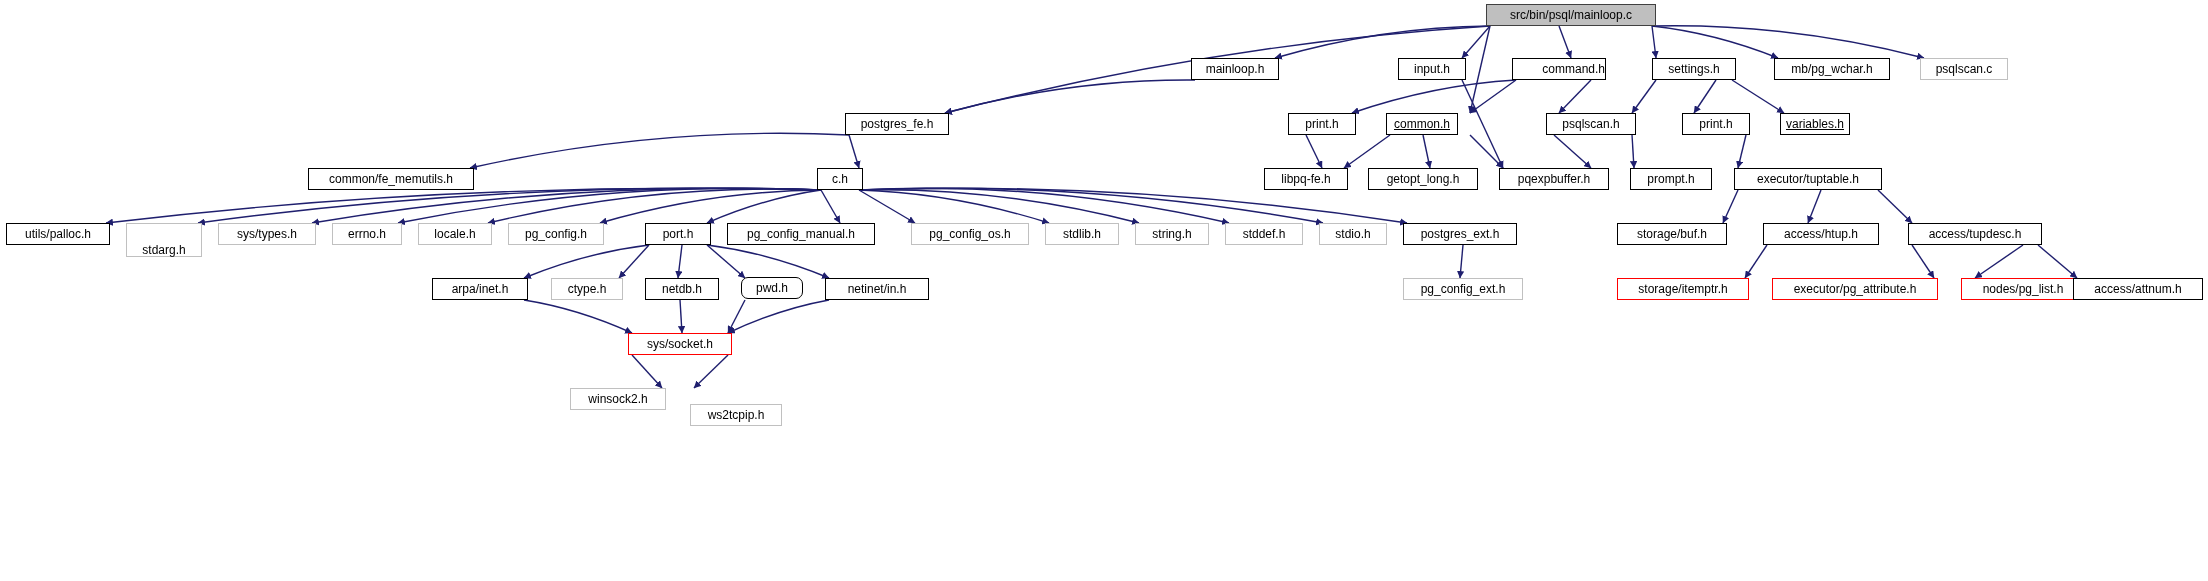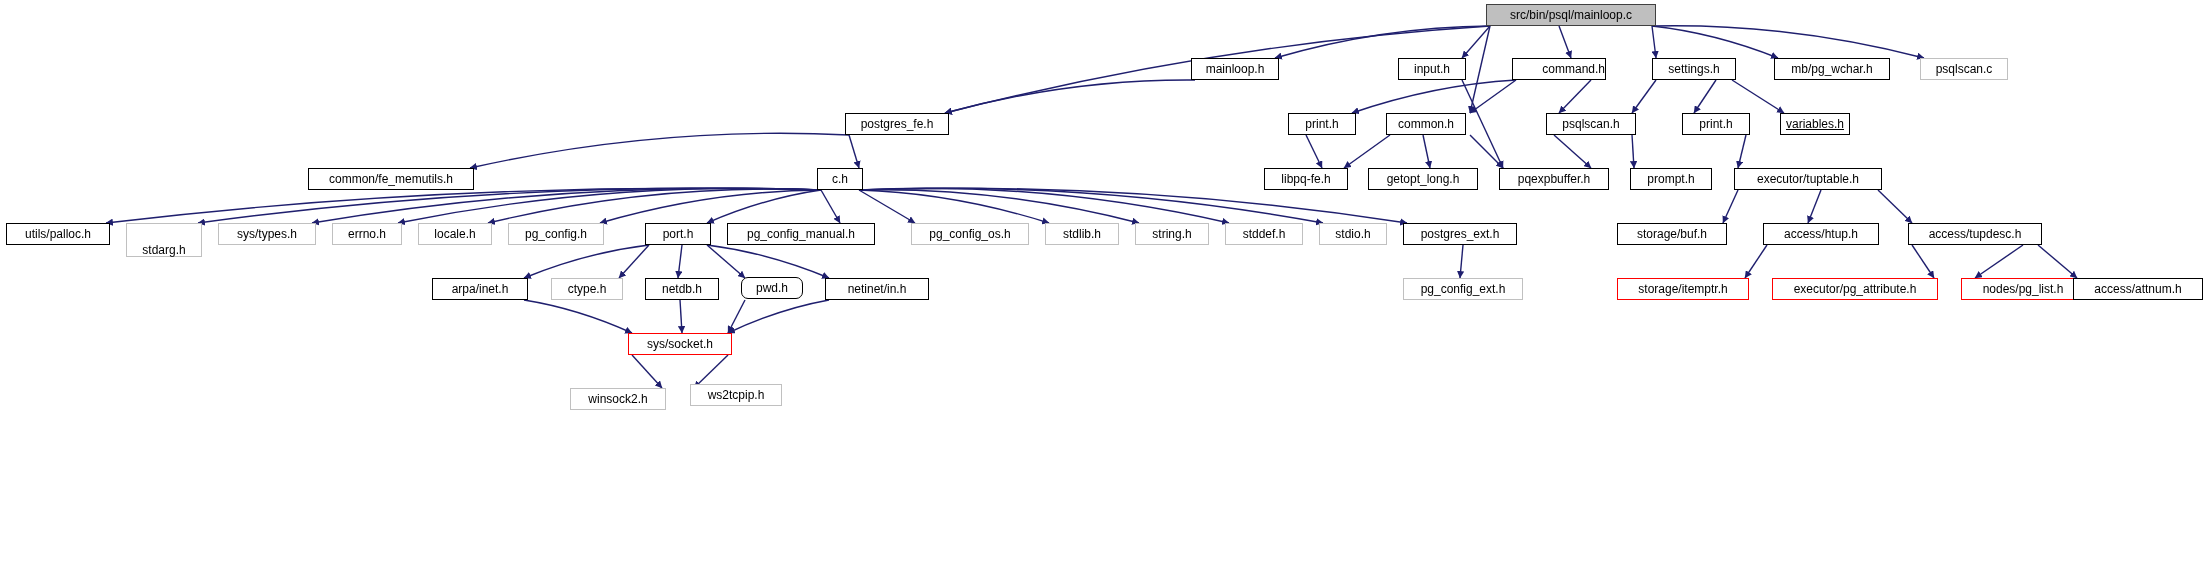--- a/index.html
+++ b/index.html
@@ -139,21 +139,21 @@
       </div>
       <div class="node b-gray" style="left: 1920px; top: 58px; width: 88px; height: 22px;">
         <span class="node-label">psqlscan.c</span>
       </div>
       <div class="node b-black" style="left: 845px; top: 113px; width: 104px; height: 22px;">
         <span class="node-label">postgres_fe.h</span>
       </div>
       <div class="node b-black" style="left: 1288px; top: 113px; width: 68px; height: 22px;">
         <span class="node-label">print.h</span>
       </div>
-      <div class="node b-black" style="left: 1386px; top: 113px; width: 80px; height: 22px;">
+      <div class="node b-black" style="left: 1386px; top: 113px; width: 72px; height: 22px; text-decoration: underline;">
         <span class="node-label">common.h</span>
       </div>
       <div class="node b-black" style="left: 1546px; top: 113px; width: 90px; height: 22px;">
         <span class="node-label">psqlscan.h</span>
       </div>
       <div class="node b-black" style="left: 1682px; top: 113px; width: 68px; height: 22px;">
         <span class="node-label">print.h</span>
       </div>
       <div class="node b-black" style="left: 1780px; top: 113px; width: 70px; height: 22px; text-decoration: underline;">
         <span class="node-label">variables.h</span>
@@ -259,17 +259,17 @@
       </div>
       <div class="node b-black" style="left: 2073px; top: 278px; width: 130px; height: 22px;">
         <span class="node-label">access/attnum.h</span>
       </div>
       <div class="node b-red" style="left: 628px; top: 333px; width: 104px; height: 22px;">
         <span class="node-label">sys/socket.h</span>
       </div>
       <div class="node b-gray" style="left: 570px; top: 388px; width: 96px; height: 22px;">
         <span class="node-label">winsock2.h</span>
       </div>
-      <div class="node b-gray" style="left: 690px; top: 384px; width: 92px; height: 22px;">
+      <div class="node b-gray" style="left: 690px; top: 404px; width: 92px; height: 22px;">
         <span class="node-label">ws2tcpip.h</span>
       </div>
     </div>
 </div>
 
 </body></html>

